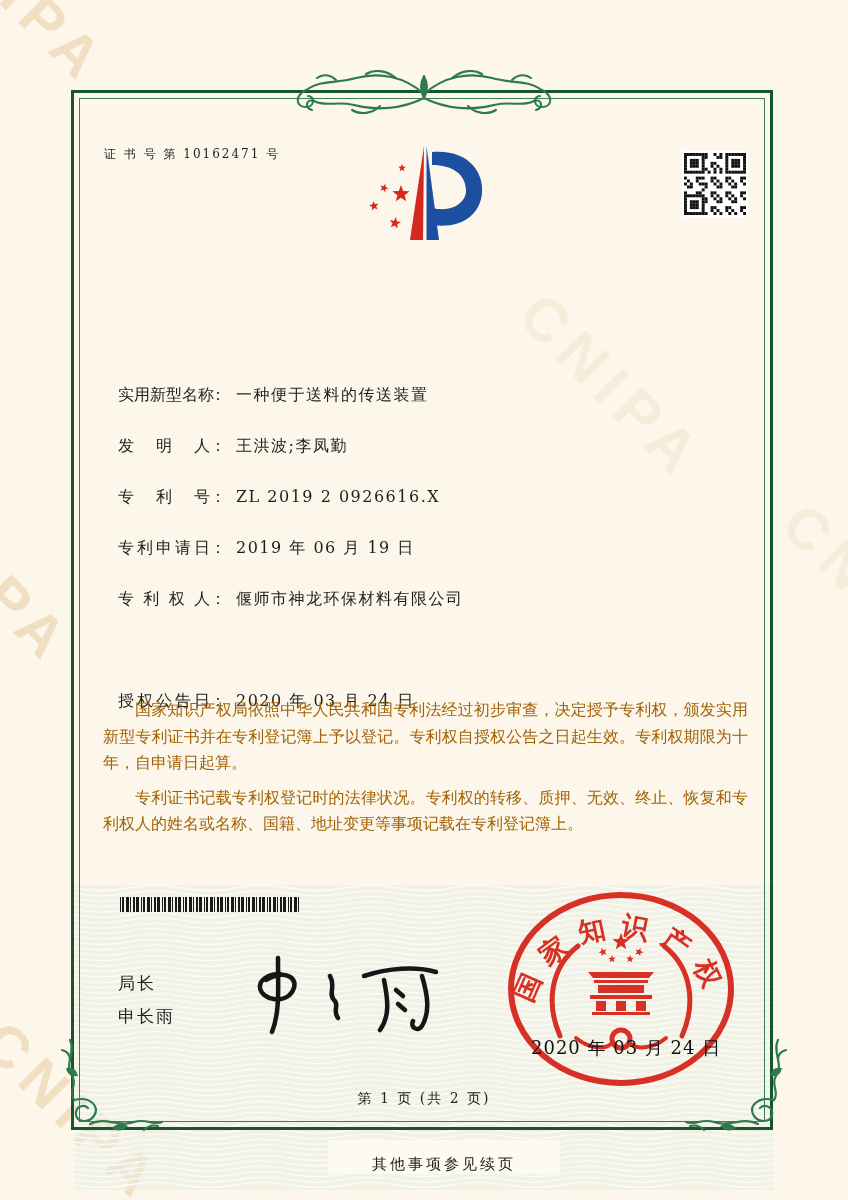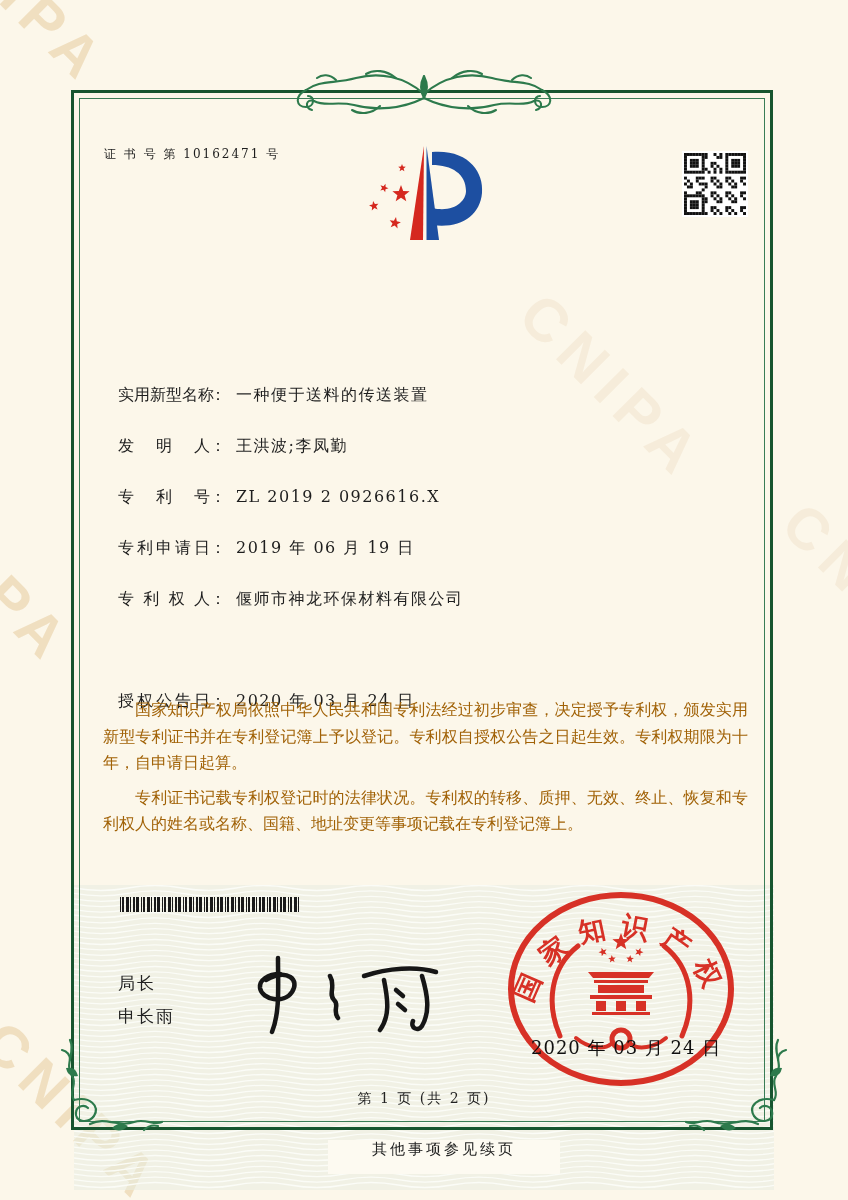--- a/index.html
+++ b/index.html
@@ -52,21 +52,21 @@
   .paras p{margin:0 0 8px 0;text-indent:2em;}
   .barcode{position:absolute;left:120px;top:897px;}
   .signer-title{position:absolute;left:118px;top:972px;font-size:17px;letter-spacing:2px;}
   .signer-name{position:absolute;left:118px;top:1005px;font-size:17px;letter-spacing:2px;}
   .sig{position:absolute;left:238px;top:942px;}
   .seal{position:absolute;left:504px;top:886px;z-index:6;opacity:.95;}
   .seal-date{position:absolute;left:531px;top:1036px;z-index:7;font-size:18px;letter-spacing:1px;color:#101010;}
   .page-info{position:absolute;left:0;top:1090px;width:100%;text-align:center;font-size:14px;letter-spacing:2px;color:#222;}
   .note-box{
     position:absolute;left:328px;top:1140px;width:232px;height:34px;z-index:5;
-    background:#fdfaf1;display:flex;align-items:flex-start;justify-content:center;
+    background:#fdfaf1;display:flex;align-items:flex-end;justify-content:center;
   }
   .note-box span{font-size:15px;letter-spacing:3px;color:#222;}
 </style>
 </head>
 <body>
 
 <div class="page">
 
   <div class="wm" style="left:-95px;top:-40px;">CNIPA</div>
   <div class="wm faint" style="left:496px;top:352px;font-size:60px;">CNIPA</div>

